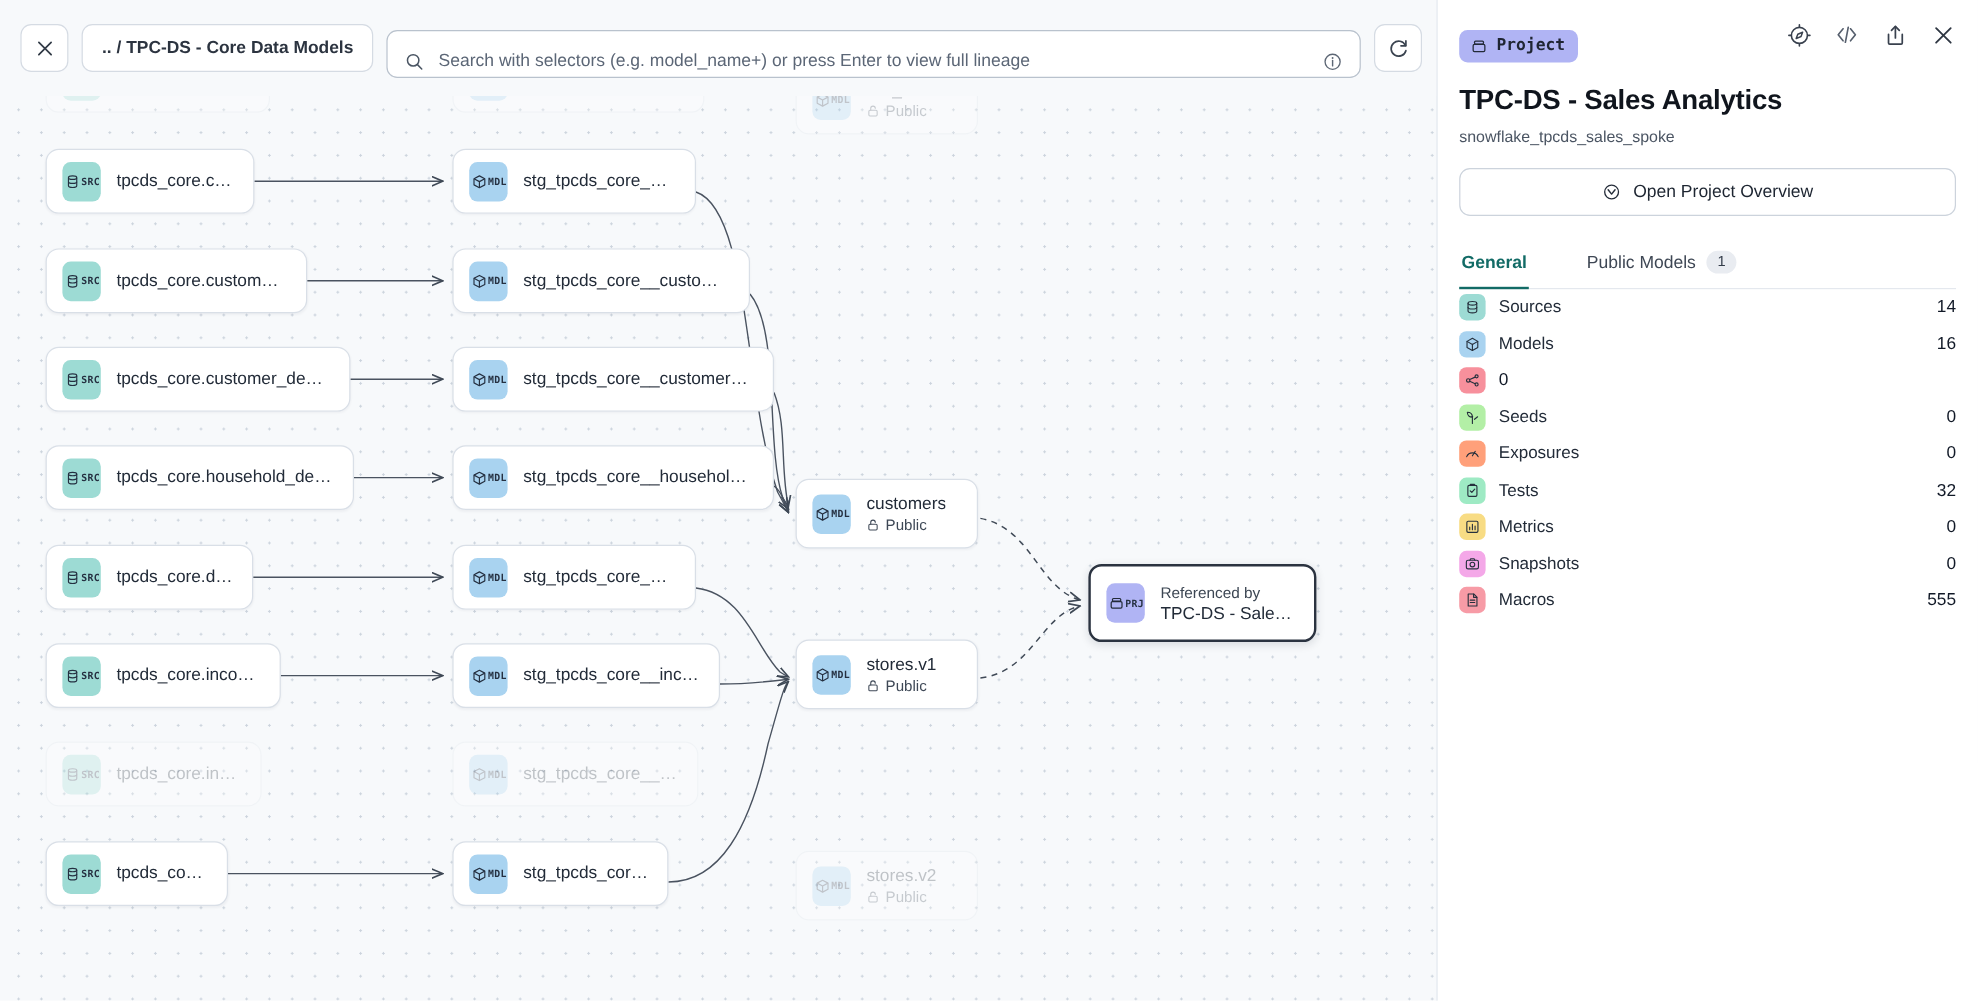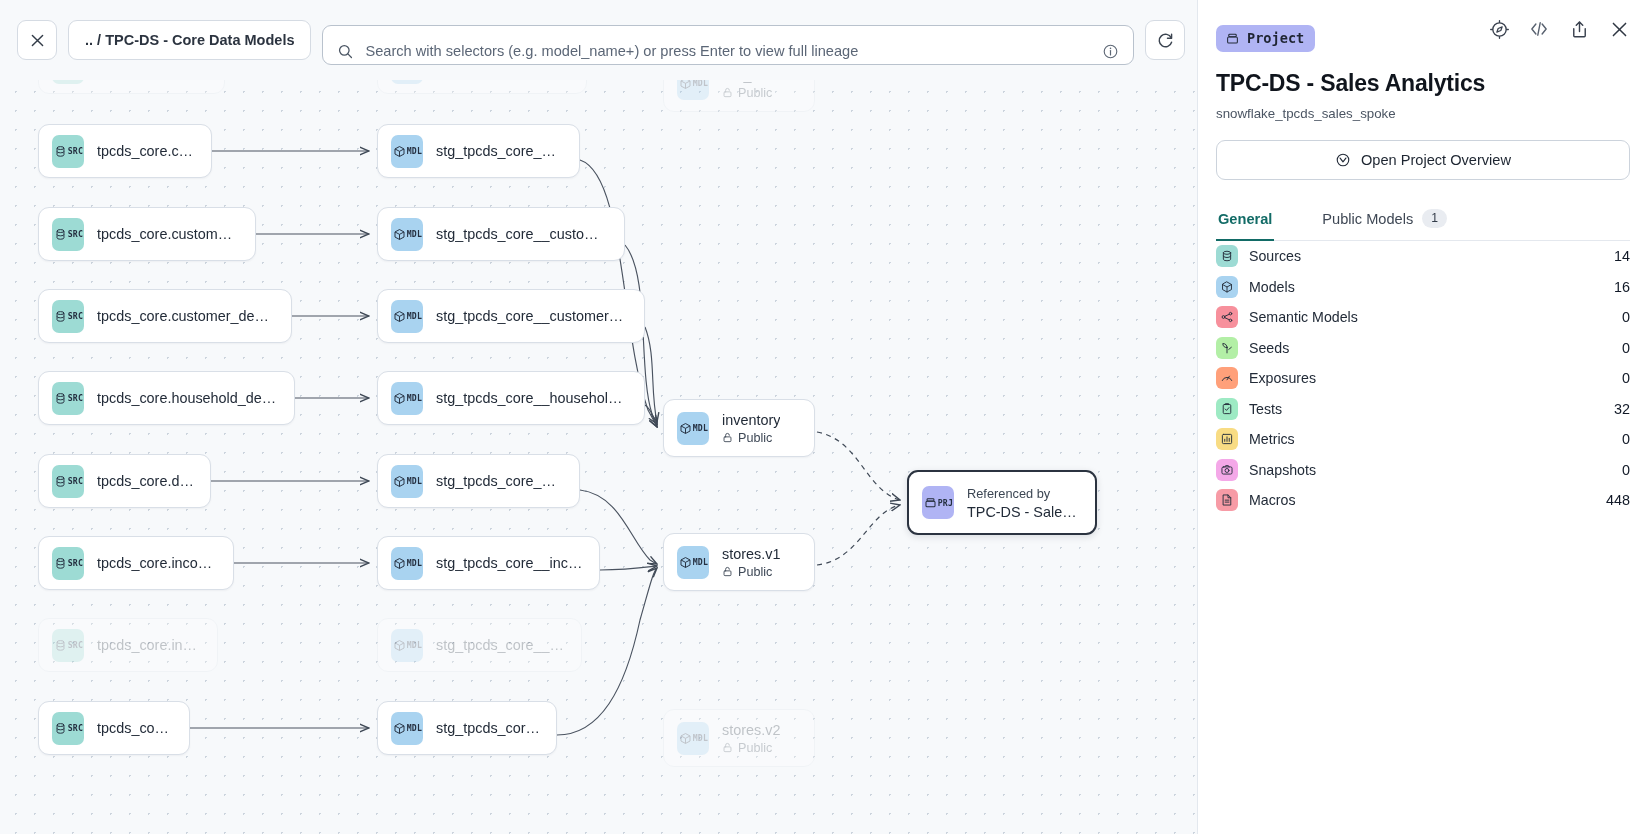--- a/index.html
+++ b/index.html
@@ -507,21 +507,21 @@
           <div class="badge mdl">
             <span class="icon">
               <svg width="15" height="15" viewBox="0 0 20 20" fill="none" stroke="#253041" stroke-width="1.3" stroke-linejoin="round">
                 <path d="M10 3.4 L16 6.6 L16 13.4 L10 16.6 L4 13.4 L4 6.6 Z"></path>
                 <path d="M4 6.6 L10 9.8 L16 6.6 M10 9.8 L10 16.6"></path>
               </svg>
             </span>
             <span class="bl">MDL</span>
           </div>
           <div class="node-body">
-            <div class="node-title">inventory</div>
+            <div class="node-title">customers</div>
             <div class="node-sub">
               <span class="icon">
                 <svg width="11" height="11" viewBox="0 0 14 14" fill="none" stroke="#404a58" stroke-width="1.15" stroke-linecap="round">
                   <rect x="2.6" y="6.2" width="8.8" height="6.1" rx="1.2"></rect>
                   <path d="M4.6 6.2 L4.6 4.2 A2.4 2.4 0 0 1 9.4 4.2"></path>
                 </svg>
               </span>
               <span>Public</span>
             </div>
           </div>
@@ -717,21 +717,20 @@
         </div>
         <div class="res-row">
           <span class="res-ico" style="background:#f7909c">
             <svg width="14" height="14" viewBox="0 0 20 20" fill="none" stroke="#26303d" stroke-width="1.35" stroke-linecap="round" stroke-linejoin="round">
               <circle cx="5" cy="10" r="2"></circle>
               <circle cx="15" cy="5.2" r="1.8"></circle>
               <circle cx="15" cy="14.8" r="1.8"></circle>
               <path d="M6.8 9 L13.3 6.1 M6.8 11 L13.3 13.9"></path>
             </svg>
           </span>
-          <span class="res-name">Semantic Models</span>
           <span class="res-count">0</span>
         </div>
         <div class="res-row">
           <span class="res-ico" style="background:#b3efa6">
             <svg width="14" height="14" viewBox="0 0 20 20" fill="none" stroke="#26303d" stroke-width="1.35" stroke-linecap="round" stroke-linejoin="round">
               <path d="M10 17 L10 8.5"></path>
               <path d="M10 9.5 C6 9.5 4 7 4 3.6 C8 3.6 10 6 10 9.5 Z"></path>
               <path d="M12.5 12 L16.2 9"></path>
             </svg>
           </span>
@@ -782,17 +781,17 @@
         </div>
         <div class="res-row">
           <span class="res-ico" style="background:#f79ba6">
             <svg width="14" height="14" viewBox="0 0 20 20" fill="none" stroke="#26303d" stroke-width="1.35" stroke-linecap="round" stroke-linejoin="round">
               <path d="M5 2.8 L11.6 2.8 L15.4 6.6 L15.4 17.2 L5 17.2 Z"></path>
               <path d="M11.4 2.9 L11.4 6.8 L15.3 6.8"></path>
               <path d="M7.4 10.2 L12.8 10.2 M7.4 13 L12.8 13"></path>
             </svg>
           </span>
           <span class="res-name">Macros</span>
-          <span class="res-count">448</span>
+          <span class="res-count">555</span>
         </div>
       </div>
   </div>
 </div>
 
 </body></html>

